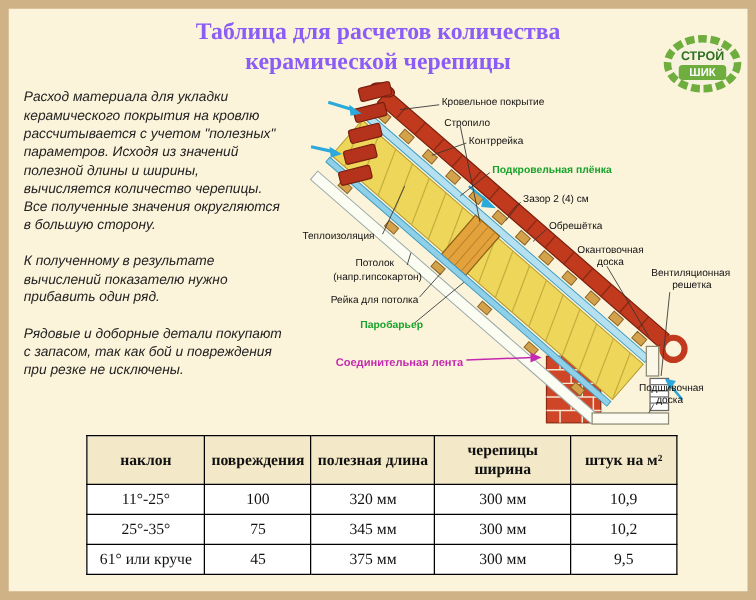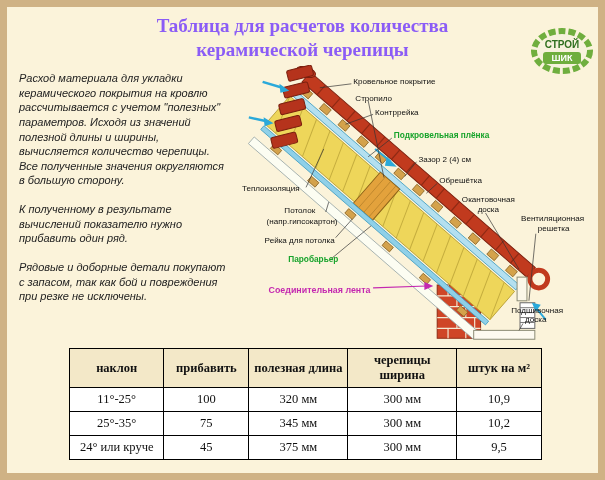--- a/index.html
+++ b/index.html
@@ -159,21 +159,21 @@
       <colgroup>
         <col style="width:20%">
           <col style="width:18%">
           <col style="width:21%">
           <col style="width:23%">
           <col style="width:18%">
       </colgroup>
       <thead>
         <tr>
           <th>наклон</th>
-          <th>прибавить</th>
+          <th>повреждения</th>
           <th>полезная длина</th>
           <th>черепицы ширина</th>
           <th>штук на м²</th>
         </tr>
       </thead>
       <tbody>
         <tr>
           <td>11°-25°</td>
           <td>100</td>
           <td>320 мм</td>
@@ -181,21 +181,21 @@
           <td>10,9</td>
         </tr>
         <tr>
           <td>25°-35°</td>
           <td>75</td>
           <td>345 мм</td>
           <td>300 мм</td>
           <td>10,2</td>
         </tr>
         <tr>
-          <td>24° или круче</td>
+          <td>61° или круче</td>
           <td>45</td>
           <td>375 мм</td>
           <td>300 мм</td>
           <td>9,5</td>
         </tr>
       </tbody>
     </table>
   </div>
 
 </div>

